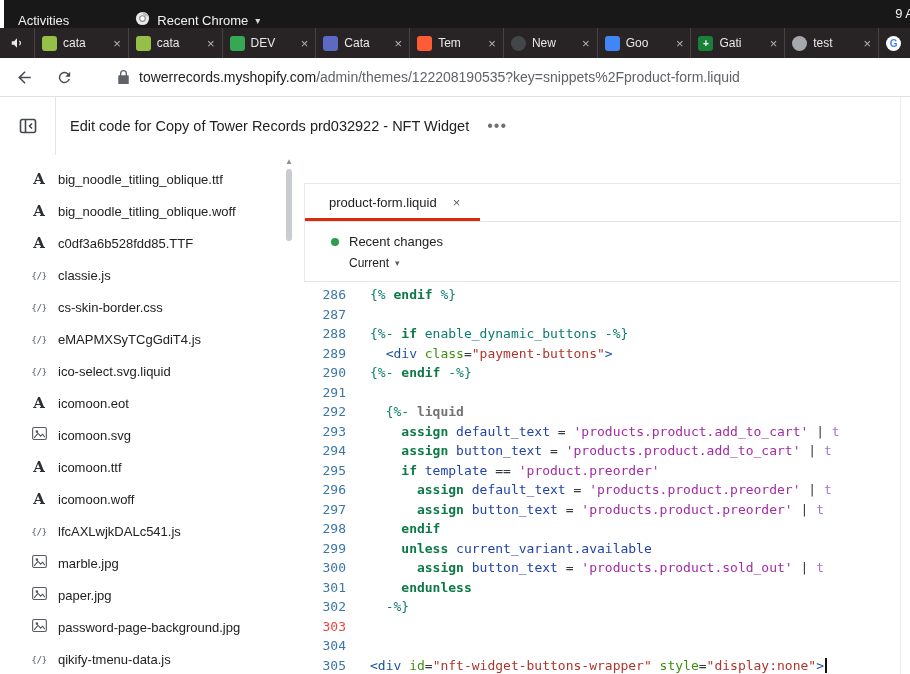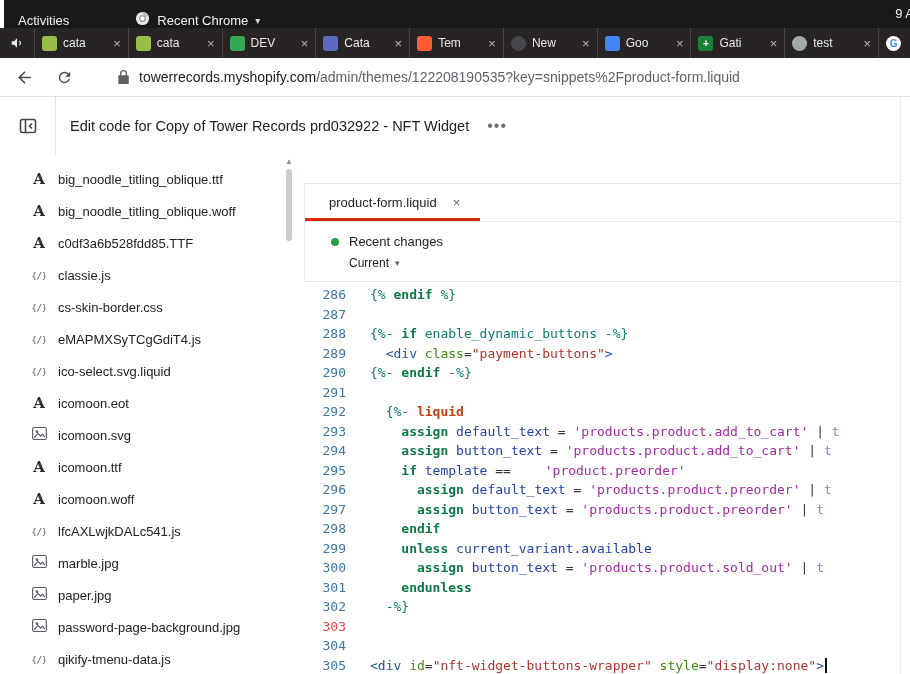--- a/index.html
+++ b/index.html
@@ -335,33 +335,33 @@
             <div class="code-line">
               <span class="gutter" style="color: rgb(58, 118, 166);">290</span>
               <span class="code-text"><span style="color: rgb(12, 123, 112);">{%- </span><span style="color: rgb(11, 122, 70); font-weight: bold;">endif</span><span style="color: rgb(12, 123, 112);"> -%}</span></span>
             </div>
             <div class="code-line">
               <span class="gutter" style="color: rgb(58, 118, 166);">291</span>
               <span class="code-text"></span>
             </div>
             <div class="code-line">
               <span class="gutter" style="color: rgb(58, 118, 166);">292</span>
-              <span class="code-text"><span style="color: rgb(51, 57, 63);">  </span><span style="color: rgb(12, 123, 112);">{%- </span><span style="color: #c2410c; font-weight: bold;">liquid</span></span>
+              <span class="code-text"><span style="color: rgb(51, 57, 63);">  </span><span style="color: rgb(12, 123, 112);">{%- </span><span style="color: #737373; font-weight: bold;">liquid</span></span>
             </div>
             <div class="code-line">
               <span class="gutter" style="color: rgb(58, 118, 166);">293</span>
               <span class="code-text"><span style="color: rgb(51, 57, 63);">    </span><span style="color: rgb(11, 122, 70); font-weight: bold;">assign</span><span style="color: rgb(34, 66, 168);"> default_text </span><span style="color: rgb(51, 57, 63);">= </span><span style="color: rgb(163, 42, 165);">'products.product.add_to_cart'</span><span style="color: rgb(51, 57, 63);"> | </span><span style="color: rgb(168, 120, 208);">t</span></span>
             </div>
             <div class="code-line">
               <span class="gutter" style="color: rgb(58, 118, 166);">294</span>
               <span class="code-text"><span style="color: rgb(51, 57, 63);">    </span><span style="color: rgb(11, 122, 70); font-weight: bold;">assign</span><span style="color: rgb(34, 66, 168);"> button_text </span><span style="color: rgb(51, 57, 63);">= </span><span style="color: rgb(163, 42, 165);">'products.product.add_to_cart'</span><span style="color: rgb(51, 57, 63);"> | </span><span style="color: rgb(168, 120, 208);">t</span></span>
             </div>
             <div class="code-line">
               <span class="gutter" style="color: rgb(58, 118, 166);">295</span>
-              <span class="code-text"><span style="color: rgb(51, 57, 63);">    </span><span style="color: rgb(11, 122, 70); font-weight: bold;">if</span><span style="color: rgb(34, 66, 168);"> template </span><span style="color: rgb(51, 57, 63);">== </span><span style="color: rgb(163, 42, 165); margin-left: 26px;">'product.preorder'</span></span>
+              <span class="code-text"><span style="color: rgb(51, 57, 63);">    </span><span style="color: rgb(11, 122, 70); font-weight: bold;">if</span><span style="color: rgb(34, 66, 168);"> template </span><span style="color: rgb(51, 57, 63);">== </span><span style="color: rgb(163, 42, 165);">'product.preorder'</span></span>
             </div>
             <div class="code-line">
               <span class="gutter" style="color: rgb(58, 118, 166);">296</span>
               <span class="code-text"><span style="color: rgb(51, 57, 63);">      </span><span style="color: rgb(11, 122, 70); font-weight: bold;">assign</span><span style="color: rgb(34, 66, 168);"> default_text </span><span style="color: rgb(51, 57, 63);">= </span><span style="color: rgb(163, 42, 165);">'products.product.preorder'</span><span style="color: rgb(51, 57, 63);"> | </span><span style="color: rgb(168, 120, 208);">t</span></span>
             </div>
             <div class="code-line">
               <span class="gutter" style="color: rgb(58, 118, 166);">297</span>
               <span class="code-text"><span style="color: rgb(51, 57, 63);">      </span><span style="color: rgb(11, 122, 70); font-weight: bold;">assign</span><span style="color: rgb(34, 66, 168);"> button_text </span><span style="color: rgb(51, 57, 63);">= </span><span style="color: rgb(163, 42, 165);">'products.product.preorder'</span><span style="color: rgb(51, 57, 63);"> | </span><span style="color: rgb(168, 120, 208);">t</span></span>
             </div>
             <div class="code-line">

